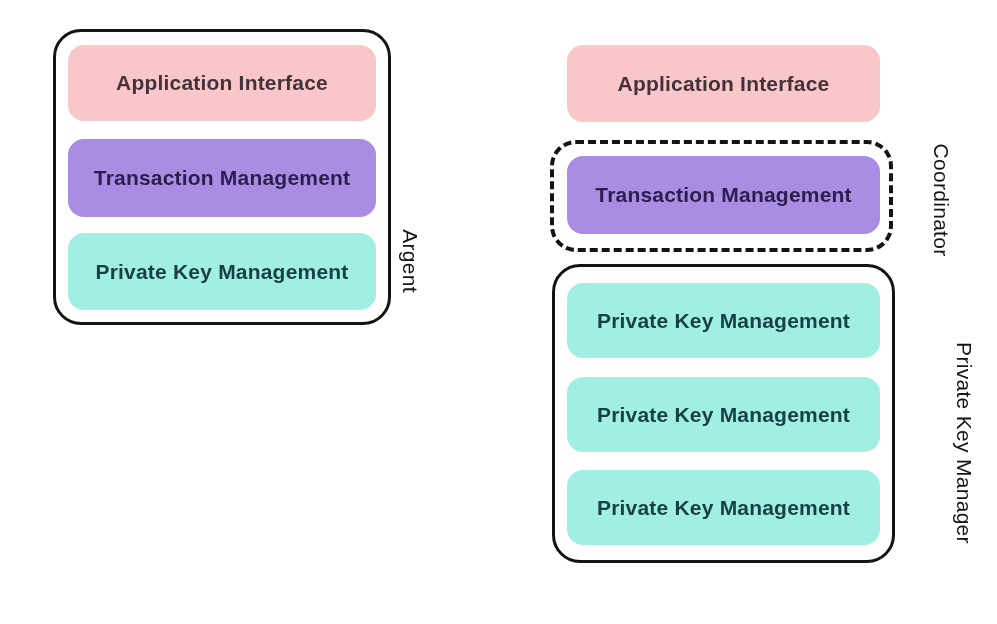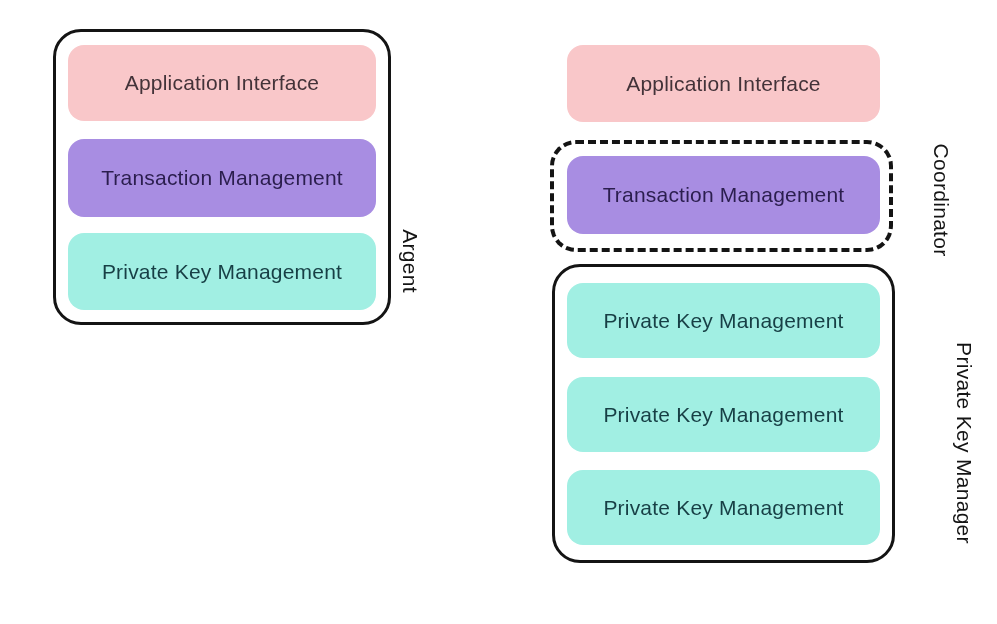--- a/index.html
+++ b/index.html
@@ -29,20 +29,21 @@
   .node {
     position: absolute;
     border-radius: 16px;
     display: flex;
     align-items: center;
     justify-content: center;
     font-size: 21px;
     letter-spacing: 0.2px;
     box-sizing: border-box;
     text-align: center;
+    font-weight: bold;
   }
   .node.pink   { background: var(--pink-fill, #f9c7c9);  color: var(--pink-text, #433339); }
   .node.purple { background: var(--purple-fill, #a88de2); color: var(--purple-text, #2b1e4e); }
   .node.teal   { background: var(--teal-fill, #a1efe3);  color: var(--teal-text, #173f45); justify-content: center; }
   .rot-label {
     position: absolute;
     transform: translate(-50%, -50%) rotate(90deg);
     white-space: nowrap;
     font-size: 21px;
     color: var(--stroke, #141414);

